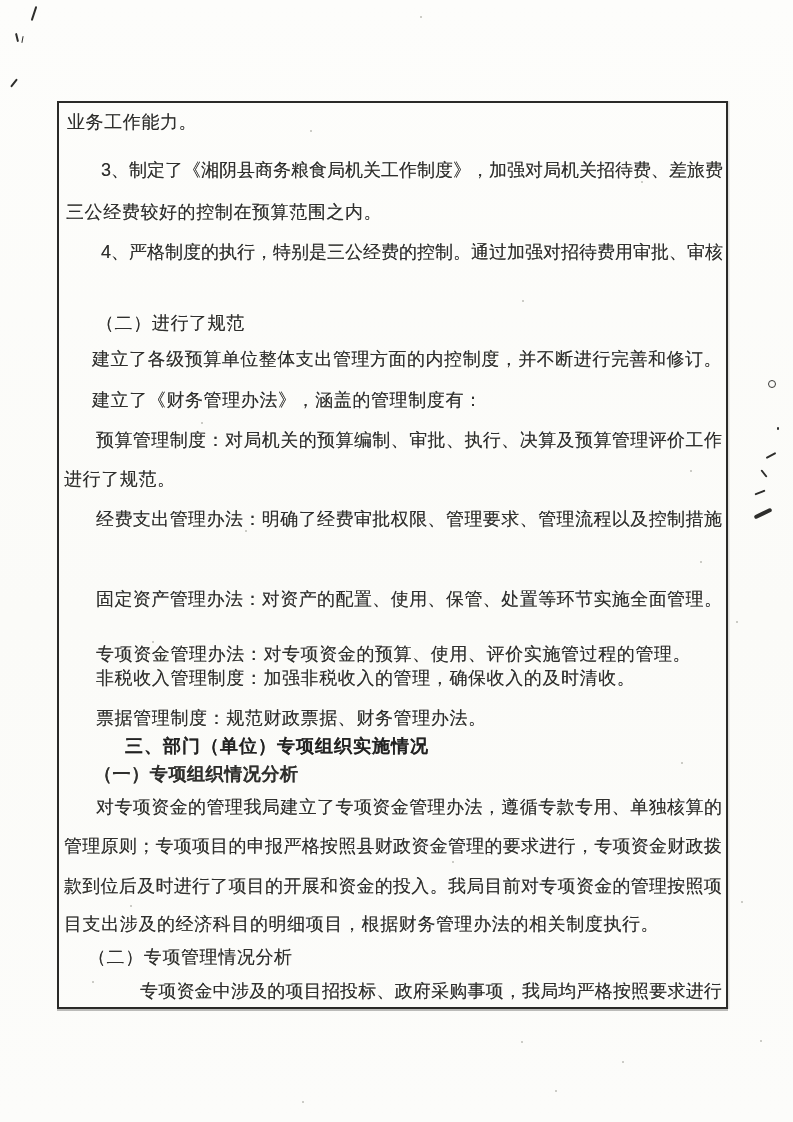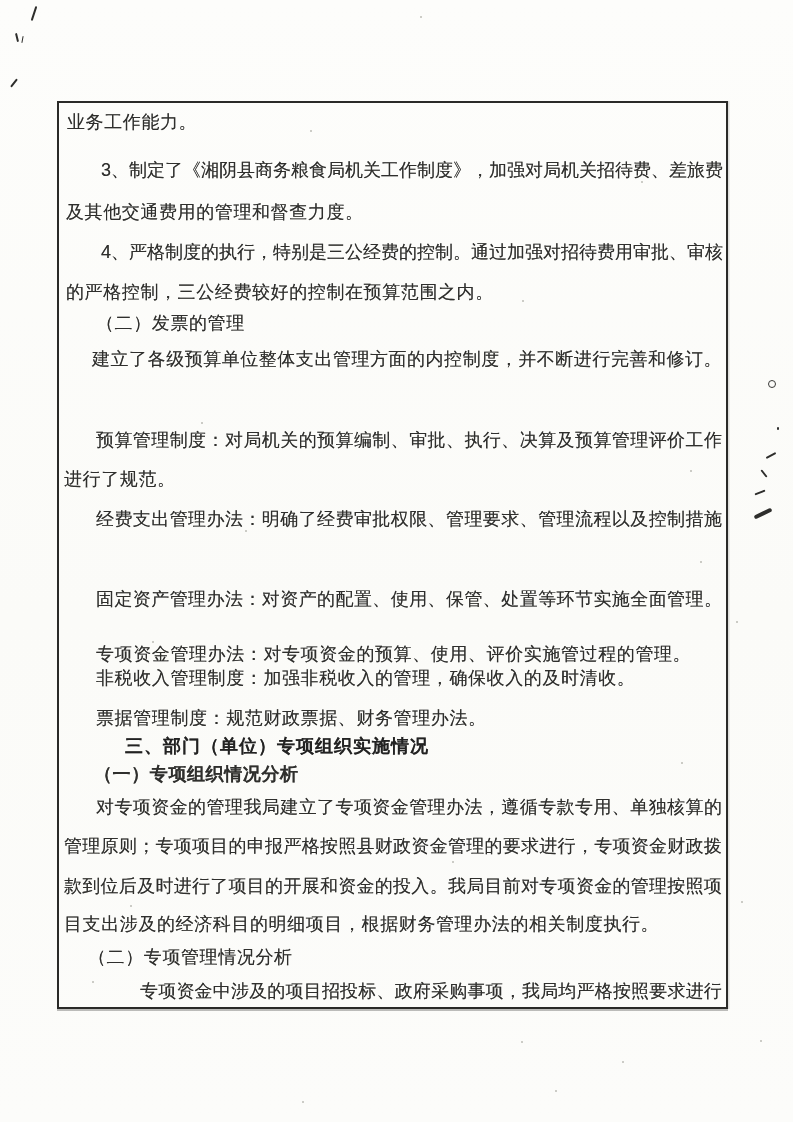--- a/index.html
+++ b/index.html
@@ -100,21 +100,21 @@
       <span>机</span>
       <span>关</span>
       <span>招</span>
       <span>待</span>
       <span>费</span>
       <span>、</span>
       <span>差</span>
       <span>旅</span>
       <span>费</span>
     </div>
-    <div class="line" style="left: 66px; top: 200px;">及其他交通费用的管理和督查力度。</div>
+    <div class="line" style="left: 66px; top: 200px;">三公经费较好的控制在预算范围之内。</div>
     <div class="line fill" style="left: 101px; top: 240px; width: 621px;">
       <span>4</span>
       <span>、</span>
       <span>严</span>
       <span>格</span>
       <span>制</span>
       <span>度</span>
       <span>的</span>
       <span>执</span>
       <span>行</span>
@@ -138,22 +138,21 @@
       <span>招</span>
       <span>待</span>
       <span>费</span>
       <span>用</span>
       <span>审</span>
       <span>批</span>
       <span>、</span>
       <span>审</span>
       <span>核</span>
     </div>
-    <div class="line" style="left: 66px; top: 280px;">的严格控制，三公经费较好的控制在预算范围之内。</div>
-    <div class="line" style="left: 96px; top: 311px;">（二）发票的管理</div>
+    <div class="line" style="left: 96px; top: 311px;">（二）进行了规范</div>
     <div class="line fill" style="left: 92px; top: 347px; width: 630px;">
       <span>建</span>
       <span>立</span>
       <span>了</span>
       <span>各</span>
       <span>级</span>
       <span>预</span>
       <span>算</span>
       <span>单</span>
       <span>位</span>
@@ -176,20 +175,21 @@
       <span>断</span>
       <span>进</span>
       <span>行</span>
       <span>完</span>
       <span>善</span>
       <span>和</span>
       <span>修</span>
       <span>订</span>
       <span>。</span>
     </div>
+    <div class="line" style="left: 92px; top: 388px;">建立了《财务管理办法》，涵盖的管理制度有：</div>
     <div class="line fill" style="left: 96px; top: 428px; width: 626px;">
       <span>预</span>
       <span>算</span>
       <span>管</span>
       <span>理</span>
       <span>制</span>
       <span>度</span>
       <span>：</span>
       <span>对</span>
       <span>局</span>

